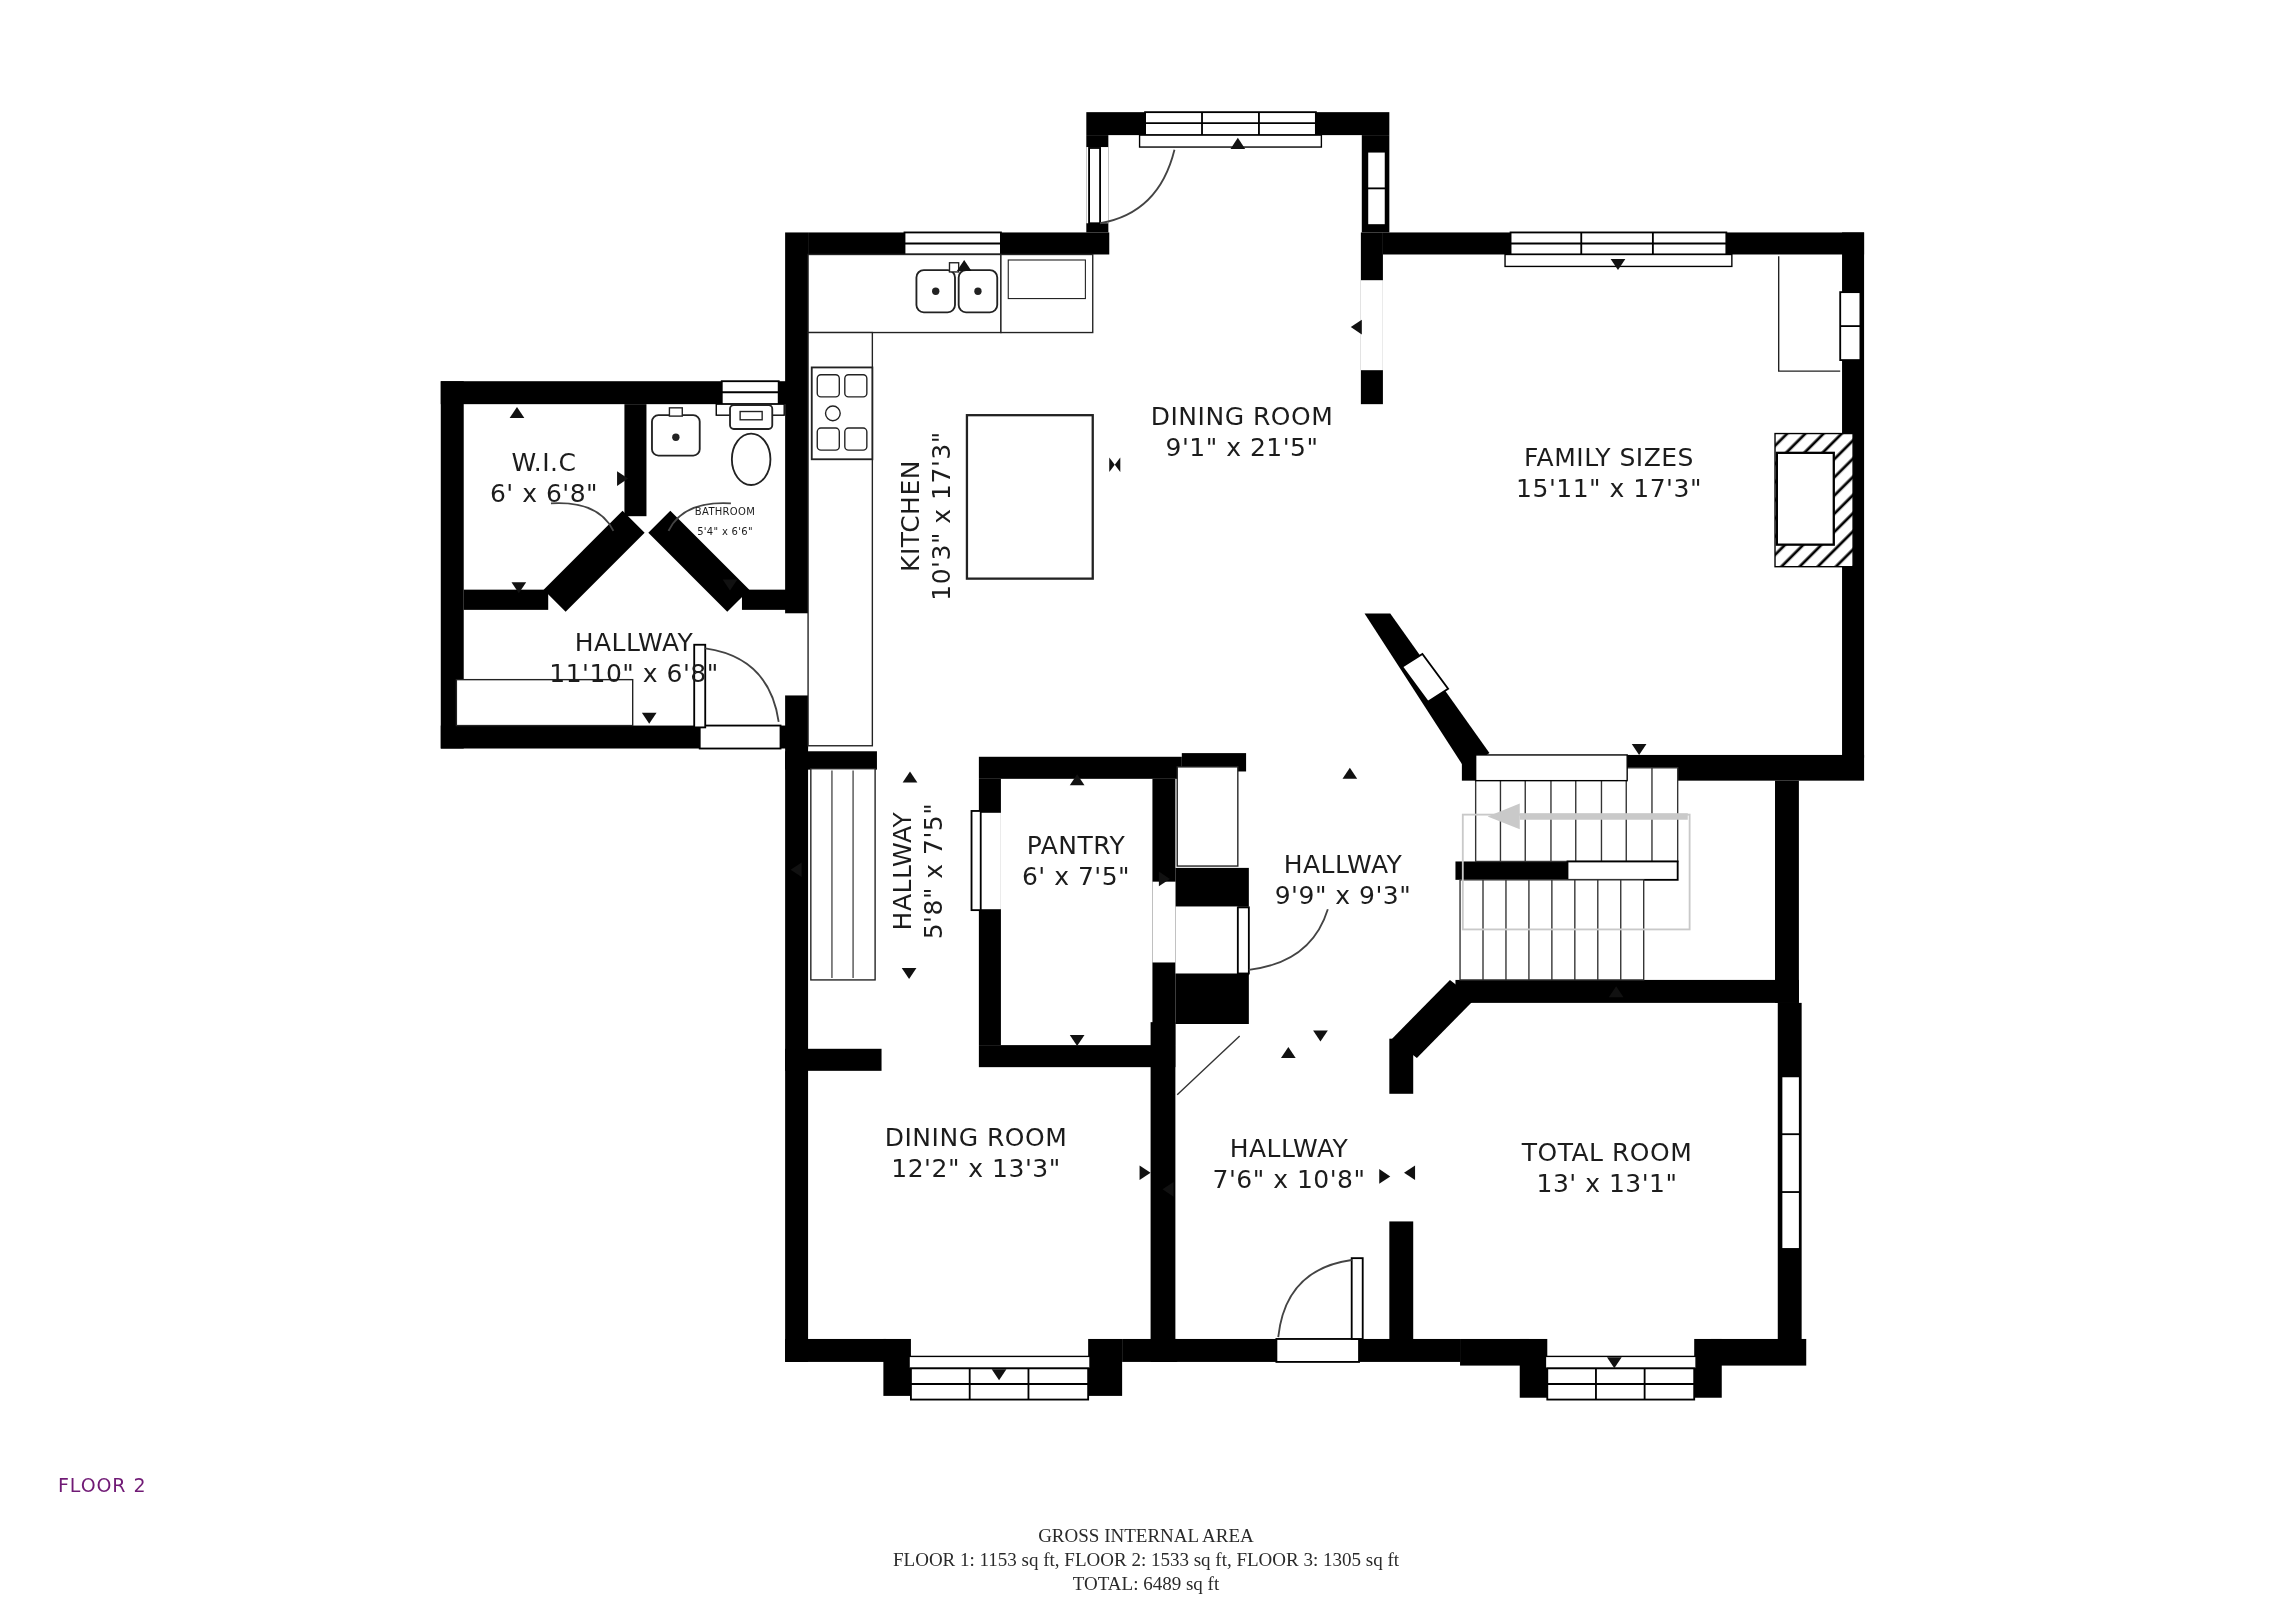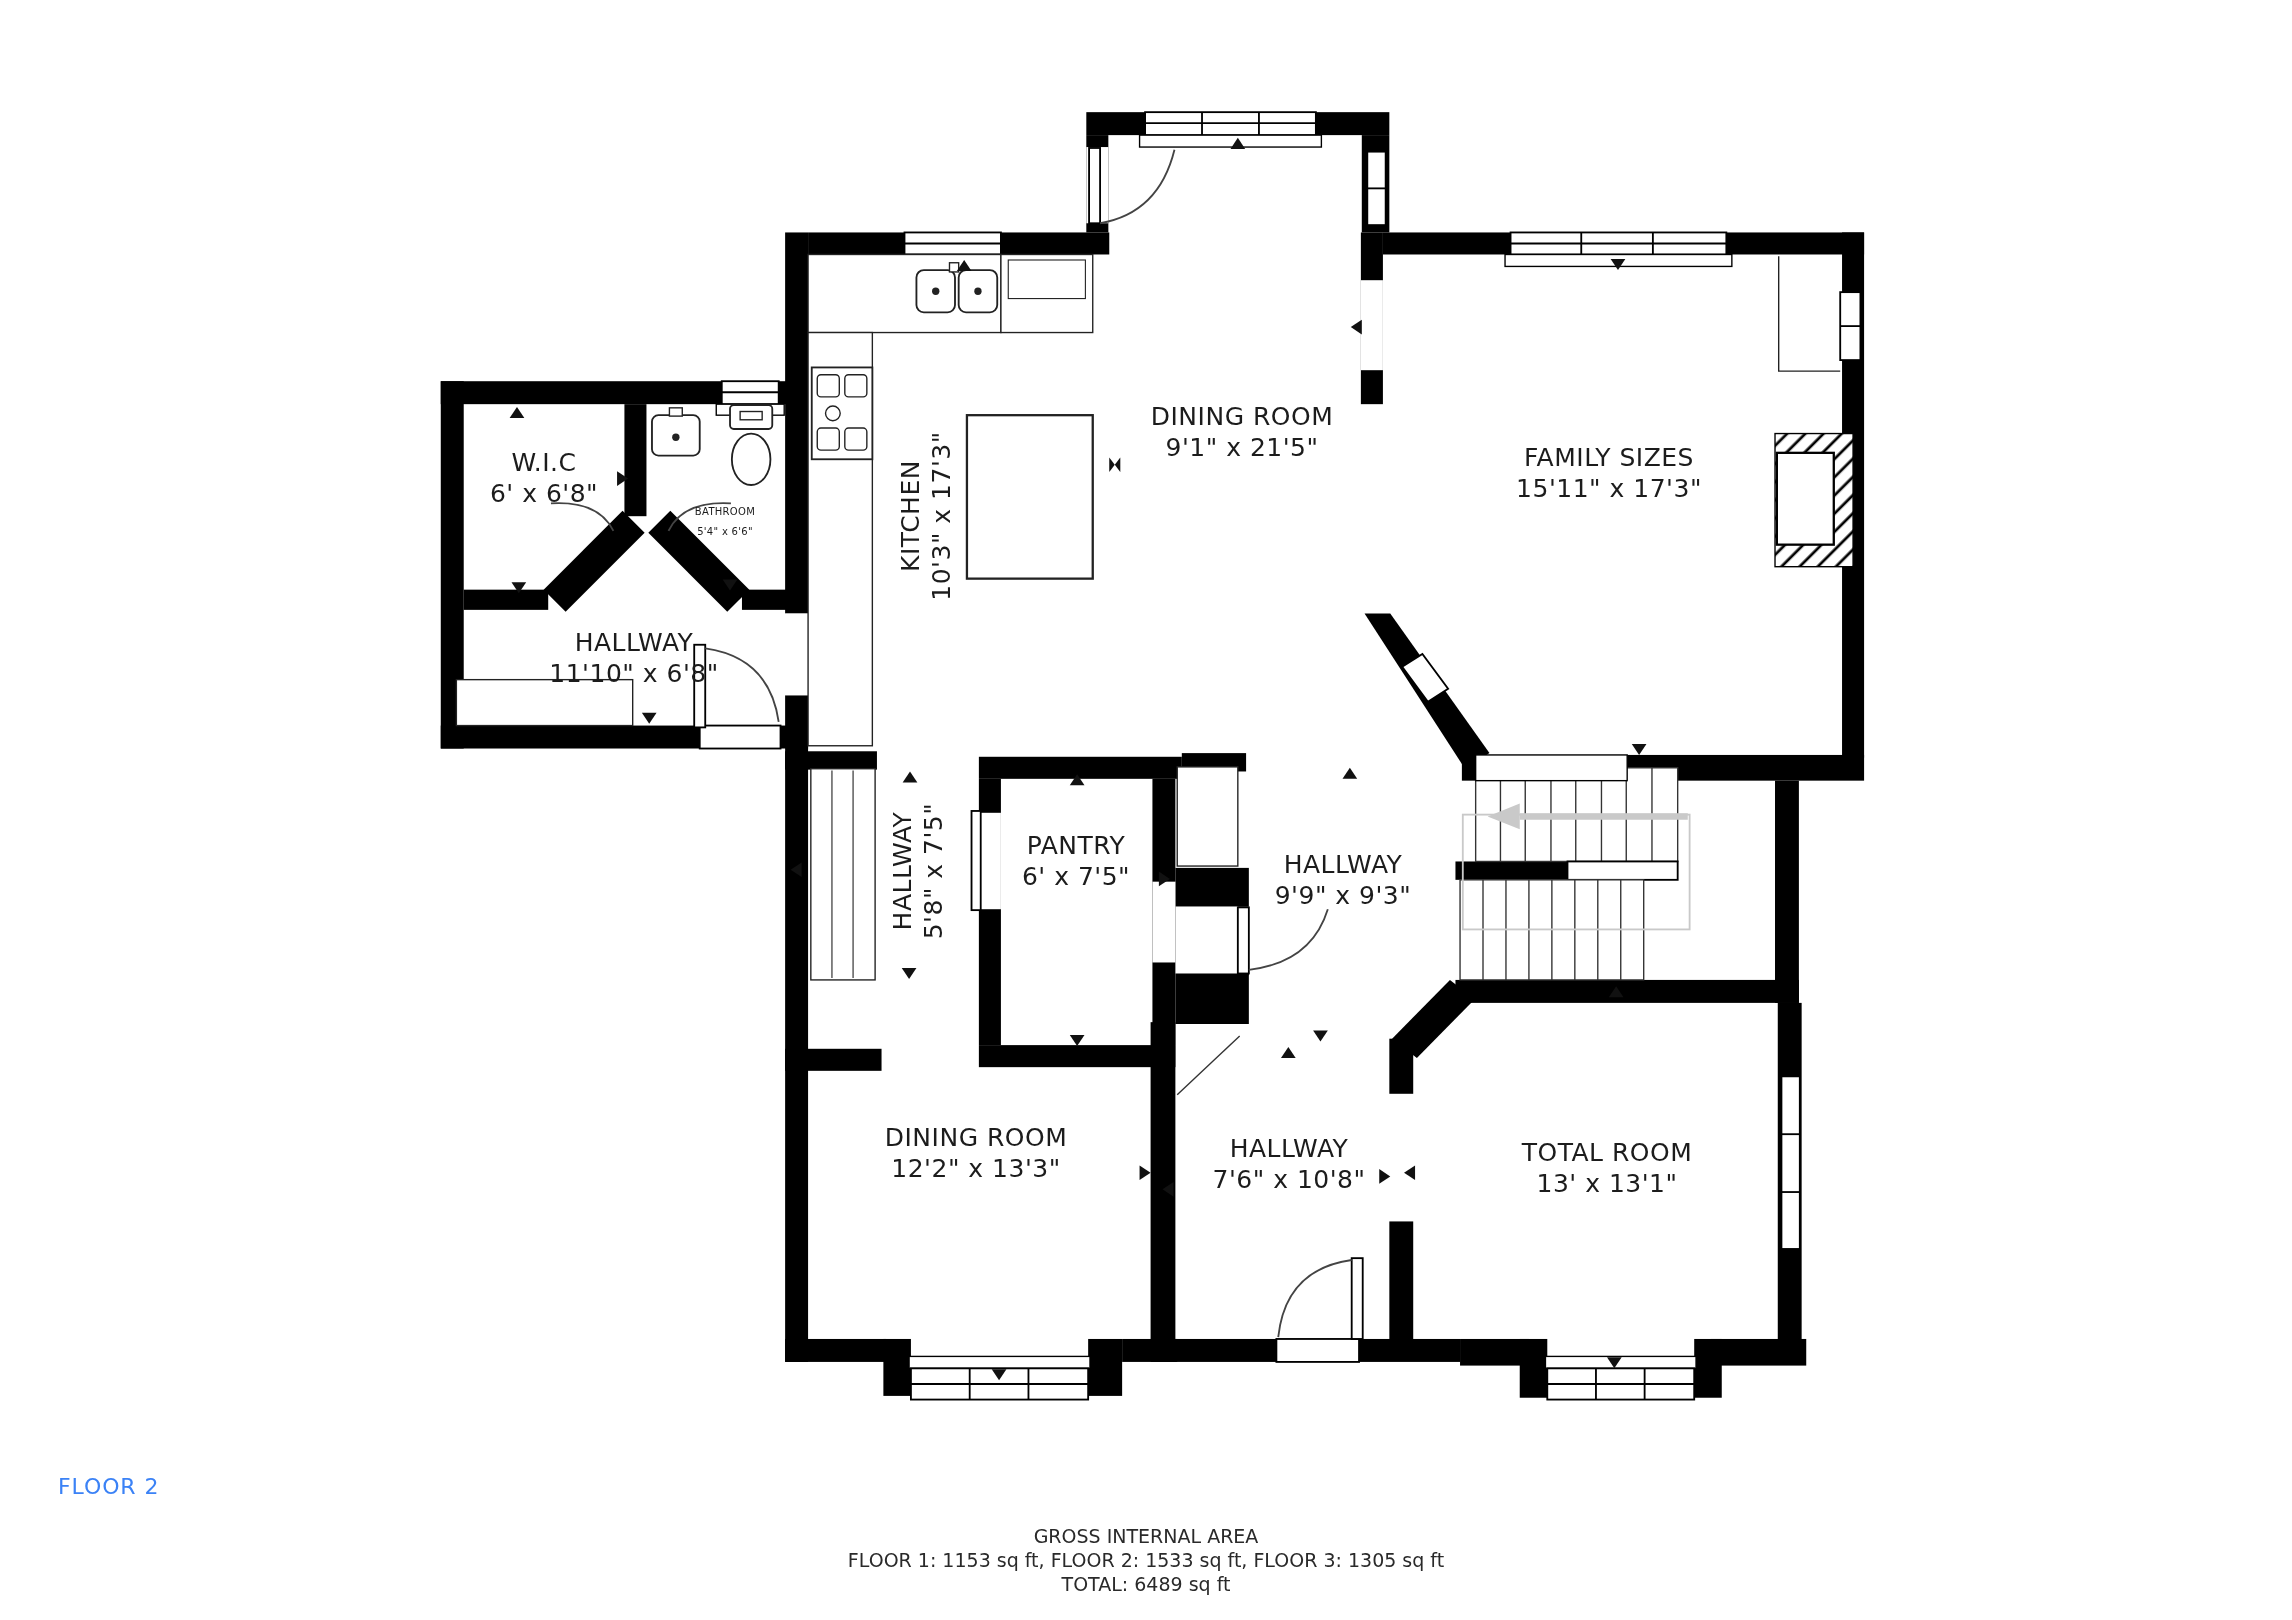--- a/index.html
+++ b/index.html
@@ -3,23 +3,23 @@
 <meta charset="utf-8">
 <style>
   html,body{margin:0;padding:0;background:#ffffff;}
   .page{position:relative;width:2292px;height:1621px;background:#fff;overflow:hidden;
         font-family:"DejaVu Sans",sans-serif;}
   .plan-svg{position:absolute;left:0;top:0;}
   .room-label{position:absolute;transform:translate(-50%,-50%);text-align:center;
       color:#1c1c1c;font-size:25px;line-height:31px;letter-spacing:0.5px;white-space:nowrap;}
   .room-label.v{transform:translate(-50%,-50%) rotate(-90deg);}
   .room-label.sm{font-size:10px;line-height:20px;letter-spacing:0.3px;}
-  .floor-label{position:absolute;left:58px;top:1474px;font-size:22px;color:#3b82f6;letter-spacing:0.9px;}
+  .floor-label{position:absolute;left:58px;top:1474px;font-size:19px;color:#701a75;letter-spacing:0.9px;}
   .footer{position:absolute;left:0;right:0;top:1524px;text-align:center;color:#2a2a2a;
-      font-size:19px;line-height:24px;}
+      font-size:19px;line-height:24px;font-family:Liberation Serif, serif;}
   .footer .muted{color:#b3b3b3;}
 </style>
 </head>
 <body>
 
 <div class="page">
 
 <svg class="plan-svg" width="2292" height="1621" viewBox="0 0 2496 1765">
   <defs>
     <pattern id="hatch" width="14" height="14" patternUnits="userSpaceOnUse" patternTransform="rotate(45)">

